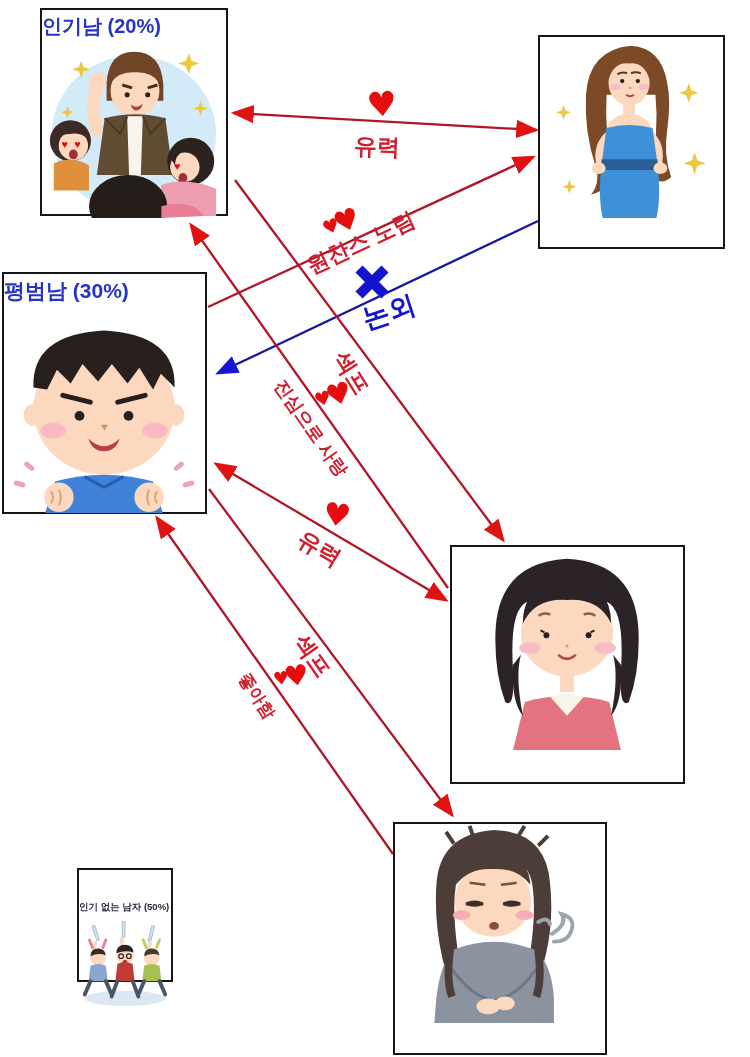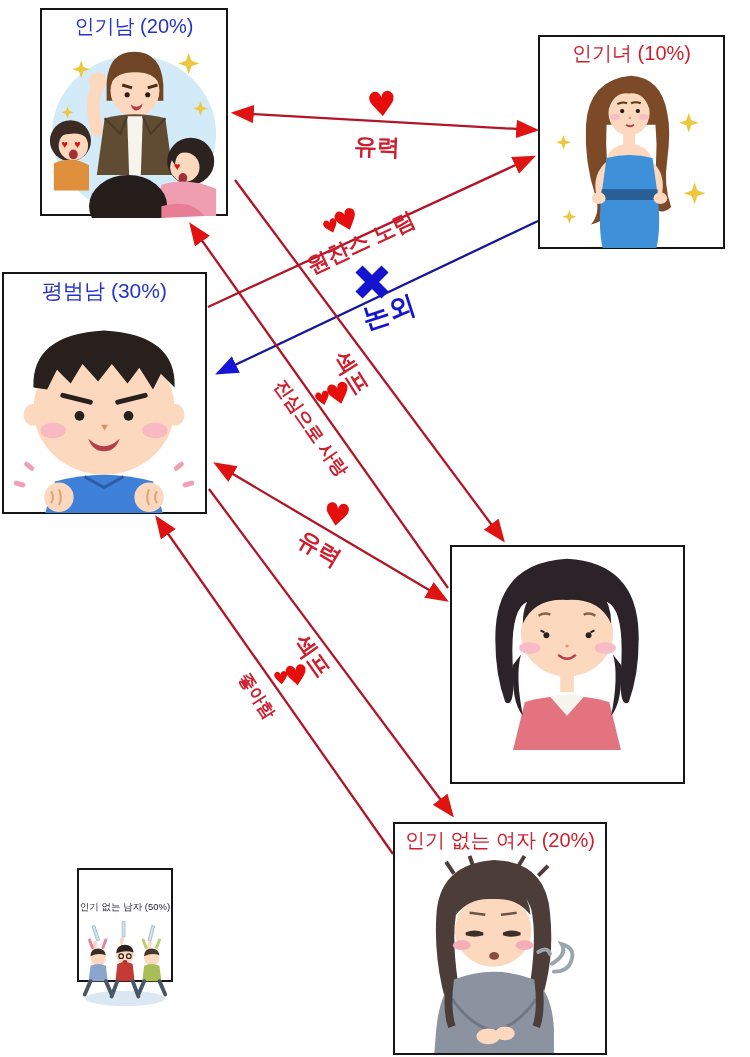--- a/index.html
+++ b/index.html
@@ -1,20 +1,20 @@
 <!DOCTYPE html>
 <html><head>
 <meta charset="utf-8">
 <style>
   html,body{margin:0;padding:0;background:#ffffff;}
   #canvas{position:relative;width:750px;height:1057px;background:#ffffff;overflow:hidden;
           font-family:"Liberation Sans",sans-serif;}
   #edge-layer{position:absolute;left:0;top:0;z-index:1;}
   .node{position:absolute;background:#fff;border:2px solid #161616;box-sizing:border-box;z-index:2;}
-  .nlabel{text-align:center;font-weight:normal;padding-top:3px;letter-spacing:0;white-space:nowrap;}
+  .nlabel{text-align:left;font-weight:bold;padding-top:3px;letter-spacing:0;white-space:nowrap;}
   .illo{display:block;margin:0 auto;}
   .elabel{position:absolute;font-weight:bold;white-space:nowrap;z-index:3;}
   .heart-group{position:absolute;z-index:3;color:#e60d0d;display:flex;align-items:center;
                font-family:"DejaVu Sans",sans-serif;line-height:1;}
   .heart-group span{display:block;}
   .xmark{position:absolute;z-index:3;}
 </style>
 </head>
 <body>
 
@@ -109,21 +109,20 @@
       <path d="M132 122 Q136 108 152 112 Q136 114 136 128 Z" fill="#2c2220"></path>
       <text x="135" y="133" font-size="11" fill="#e20d0d">♥</text>
       <ellipse cx="144" cy="141" rx="4.5" ry="5" fill="#a13039"></ellipse>
       <path d="M122 148 Q148 140 178 152 L178 180 L118 180 Z" fill="#ef9db1"></path>
       <ellipse cx="88" cy="170" rx="40" ry="32" fill="#251d1a"></ellipse>
       <path d="M122 170 Q152 162 166 180 L122 182 Z" fill="#e77e95"></path>
     </svg>
   </div>
 
   <div class="node" style="left:538px;top:35px;width:187px;height:214px;">
-    <div class="nlabel" style="font-size: 20px; color: rgb(207, 31, 47);">인기녀 (10%)</div>
     <svg class="illo" width="183" height="184" viewBox="0 0 187 186">
       <use href="#star4" transform="translate(24,76) scale(0.85)" fill="#edc73e"></use>
       <use href="#star4" transform="translate(152,56) scale(1.1)" fill="#edc73e"></use>
       <use href="#star4" transform="translate(158,128) scale(1.25)" fill="#edc73e"></use>
       <use href="#star4" transform="translate(30,152) scale(0.8)" fill="#edc73e"></use>
       <use href="#star4" transform="translate(96,174) scale(0.7)" fill="#edc73e"></use>
       <path d="M93 8 Q50 12 47 58 Q45 96 57 132 Q62 148 52 160 Q70 156 74 138 Q66 96 68 58 L118 58 Q122 98 112 140 Q124 152 134 142 Q126 120 130 94 Q134 64 130 46 Q124 10 93 8 Z" fill="#7c4a27"></path>
       <ellipse cx="91" cy="46" rx="21" ry="23" fill="#fcd8bf"></ellipse>
       <path d="M70 42 Q68 16 91 14 Q114 16 112 42 Q106 24 91 26 Q76 24 70 42 Z" fill="#7c4a27"></path>
       <path d="M79 37 Q84 34 89 36 M103 36 Q98 34 93 36" stroke="#5c3a1e" stroke-width="2" fill="none"></path>
@@ -189,21 +188,20 @@
         <ellipse cx="156" cy="103" rx="11" ry="6" fill="#f8bcc6"></ellipse>
       <path d="M110 130 L124 130 L124 148 L110 148 Z" fill="#fcd8bf"></path>
       <path d="M74 158 Q117 146 160 158 L172 207 L62 207 Z" fill="#e2737f"></path>
       <path d="M100 153 L117 172 L134 153 Q117 147 100 153 Z" fill="#f7f4ee"></path>
       <path d="M62 120 Q60 158 72 172 Q64 132 70 110 Z" fill="#2b2327"></path>
       <path d="M172 120 Q174 158 162 172 Q170 132 164 110 Z" fill="#2b2327"></path>
     </svg>
   </div>
 
   <div class="node" style="left:393px;top:822px;width:214px;height:233px;">
-    <div class="nlabel" style="font-size: 20px; color: rgb(207, 31, 47);">인기 없는 여자 (20%)</div>
     <svg class="illo" width="210" height="199" viewBox="0 0 214 203">
       <path d="M60 20 L52 8 M80 14 L76 2 M126 12 L132 2 M146 22 L156 12" stroke="#4c3d38" stroke-width="4"></path>
       <path d="M101 6 Q44 10 42 64 Q40 100 48 136 Q54 158 50 170 Q66 160 64 130 Q58 88 62 62 Q66 34 101 32 Q136 34 140 62 Q144 88 138 130 Q136 160 152 168 Q148 150 154 132 Q162 98 158 60 Q154 8 101 6 Z" fill="#4c3d38"></path>
       <ellipse cx="100" cy="78" rx="39" ry="37" fill="#fcd8bf"></ellipse>
       <path d="M62 62 Q64 30 100 28 Q136 30 138 62 Q124 44 100 46 Q76 44 62 62 Z" fill="#4c3d38"></path>
       <path d="M76 60 L92 62 M108 62 L124 60" stroke="#6b5444" stroke-width="2.5"></path>
       <path d="M72 80 Q81 76 90 80 L90 83 Q81 86 72 83 Z" fill="#3b2f2a"></path>
       <path d="M110 80 Q119 76 128 80 L128 83 Q119 86 110 83 Z" fill="#3b2f2a"></path>
       <ellipse cx="68" cy="93" rx="9" ry="5" fill="#f5aeb8"></ellipse>
         <ellipse cx="132" cy="93" rx="9" ry="5" fill="#f5aeb8"></ellipse>

